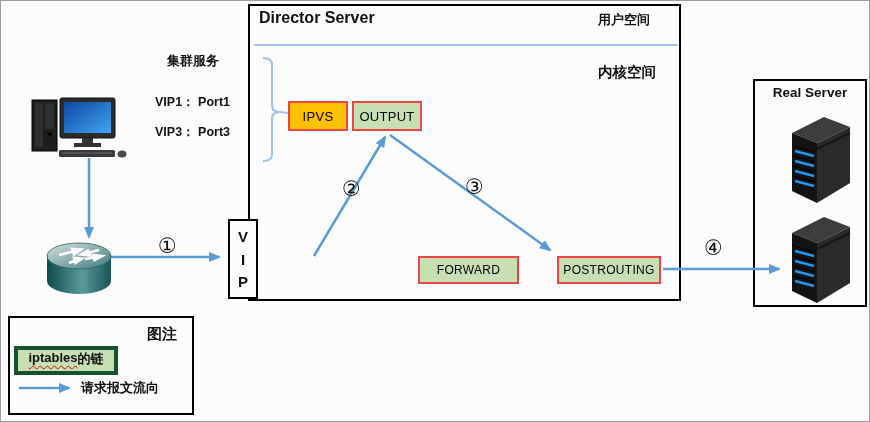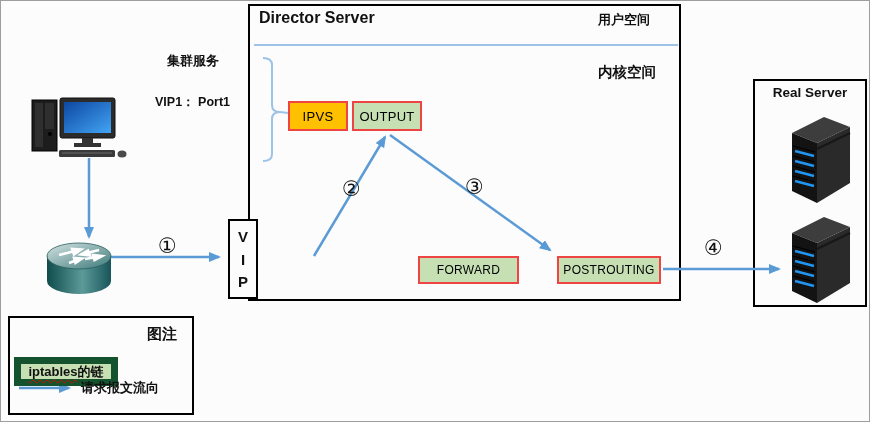--- a/index.html
+++ b/index.html
@@ -24,23 +24,23 @@
   .lbl { position: absolute; z-index: 3; font-weight: bold; white-space: nowrap; }
   .step { position: absolute; z-index: 4; font-size: 21px; line-height: 1; color: #111; font-family: "DejaVu Sans", sans-serif; }
   .vipbox {
     position: absolute; z-index: 3; background: #fcfcfc; border: 2px solid #000;
     display: flex; flex-direction: column; align-items: center; justify-content: space-evenly;
     font-weight: bold; font-size: 15px; line-height: 1;
   }
   .icon { position: absolute; z-index: 3; }
   .cluster-entries div { height: 30px; font-weight: bold; font-size: 12.5px; white-space: nowrap; }
   .legend-chip {
-    position: absolute; z-index: 3; background: #C6E0B4; border: 7px solid #14532d;
-    display: flex; align-items: center; justify-content: center;
-    font-weight: bold; font-size: 13px; margin-top: 11px;
+    position: absolute; z-index: 3; background: #C6E0B4; border: 4px solid #14532d;
+    display: flex; justify-content: center;
+    font-weight: bold; font-size: 13px;
   }
   .legend-chip .wavy {
     text-decoration: underline; text-decoration-style: wavy;
     text-decoration-color: #cc1100; text-decoration-thickness: 1px; text-underline-offset: 3px;
   }
 </style>
 </head>
 <body>
 
 <div id="stage">
@@ -76,20 +76,21 @@
     <line x1="18" y1="387" x2="68" y2="387" stroke="#5B9BD5" stroke-width="2.5" marker-end="url(#ah)"></line>
   </svg>
 
   <div class="lbl" style="left:258px; top:8px; font-size:16px;">Director Server</div>
   <div class="lbl" style="left:597px; top:10px; font-size:13px;">用户空间</div>
   <div class="lbl" style="left:597px; top:62px; font-size:14.5px;">内核空间</div>
 
   <div class="lbl" style="left:166px; top:51px; font-size:13px;">集群服务</div>
   <div class="abs cluster-entries" style="left:154px; top:73px; z-index:3;margin-top:20px;">
     <div>VIP1： Port1</div>
+    <div>VIP3： Port3</div>
   </div>
 
   <div class="chain ipvs" style="left:287px; top:100px; width:60px; height:30px;">IPVS</div>
   <div class="chain" style="left:351px; top:100px; width:70px; height:30px; font-size:13px;">OUTPUT</div>
   <div class="chain" style="left:417px; top:255px; width:101px; height:28px;">FORWARD</div>
   <div class="chain" style="left:556px; top:255px; width:104px; height:28px;">POSTROUTING</div>
 
   <div class="vipbox" style="left:227px; top:218px; width:30px; height:80px;">
     <span>V</span>
     <span>I</span>

